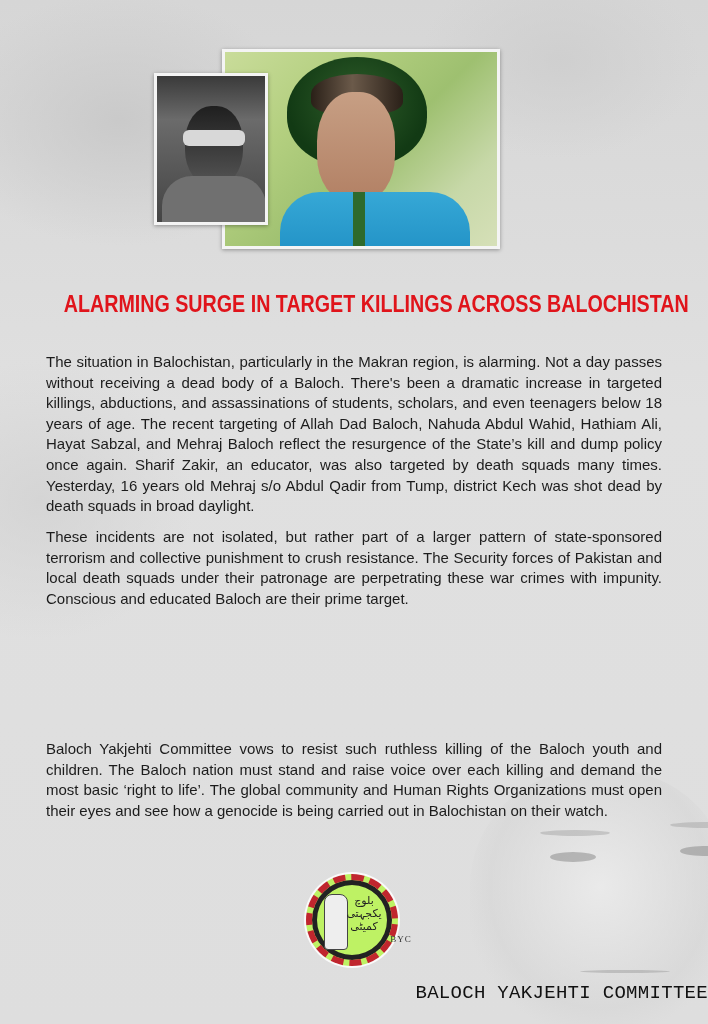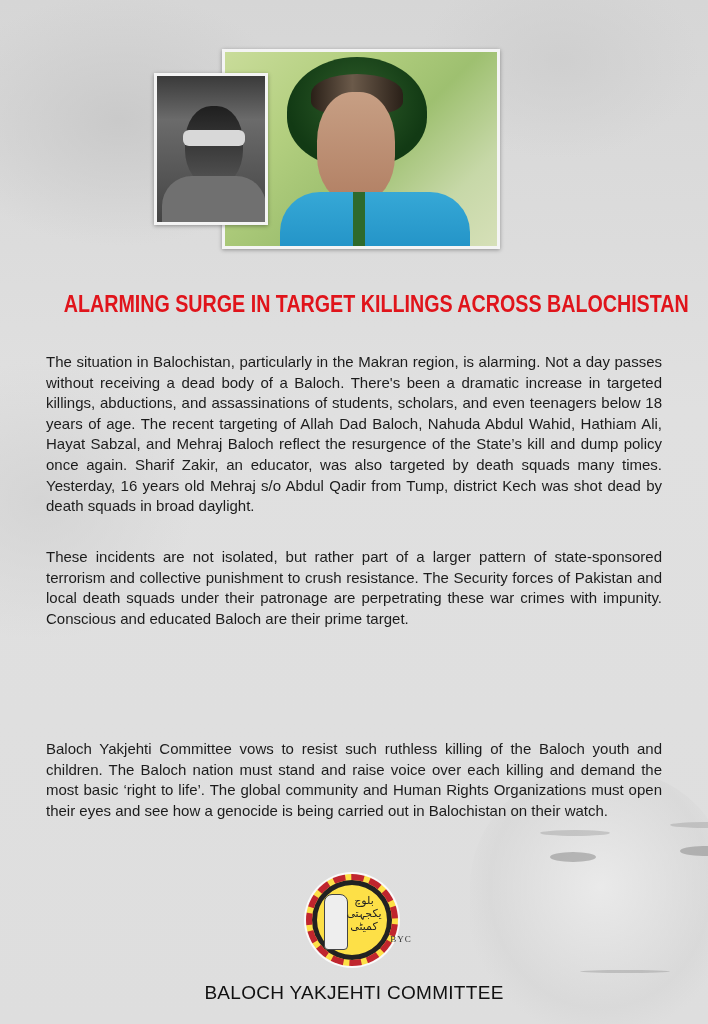--- a/index.html
+++ b/index.html
@@ -103,27 +103,27 @@
     }
 
     .body-text {
       position: absolute; left: 46px; width: 616px;
       font-family: Liberation Sans, sans-serif;
       font-size: 15px; line-height: 20.6px; color: #1c1c1c;
       text-align: justify;
       margin: 0;
     }
     .p1 { top: 352px; }
-    .p2 { top: 547px; }
+    .p2 { top: 527px; }
     .p3 { top: 699px; margin-top: 40px; }
 
     .logo {
       position: absolute; left: 306px; top: 874px; width: 92px; height: 92px;
       border-radius: 50%;
-      background: #fde047;
+      background: #bef264;
       box-sizing: border-box;
       border: 6px dashed #c0262e;
       box-shadow: 0 0 0 2px #fafafa, 0 0 0 5px #222 inset;
       display: flex; align-items: center; justify-content: center;
     }
     .logo-inner {
       position: relative; width: 64px; height: 64px;
     }
     .fist {
       position: absolute; left: 4px; top: 6px; width: 22px; height: 54px;
@@ -137,22 +137,22 @@
     }
     .logo-abbr {
       position: absolute; left: 28px; top: 46px; width: 34px;
       font-family: "Liberation Serif", serif; font-size: 9px; color: #333; text-align: center;
       letter-spacing: 1px;
       margin-left: 36px;
     }
 
     .footer-name {
       position: absolute; left: 0; top: 982px; width: 708px;
-      text-align: center;
-      font-family: Liberation Sans, sans-serif;
+      text-align: right;
+      font-family: Liberation Mono, monospace;
       font-size: 19px; color: #111; letter-spacing: 0.3px;
     }
   </style>
 </head>
 <body>
 
 <div class="bg"></div>
 
 <div class="ghost-face">
   <div class="ghost-brow" style="left:70px;top:60px;"></div>

